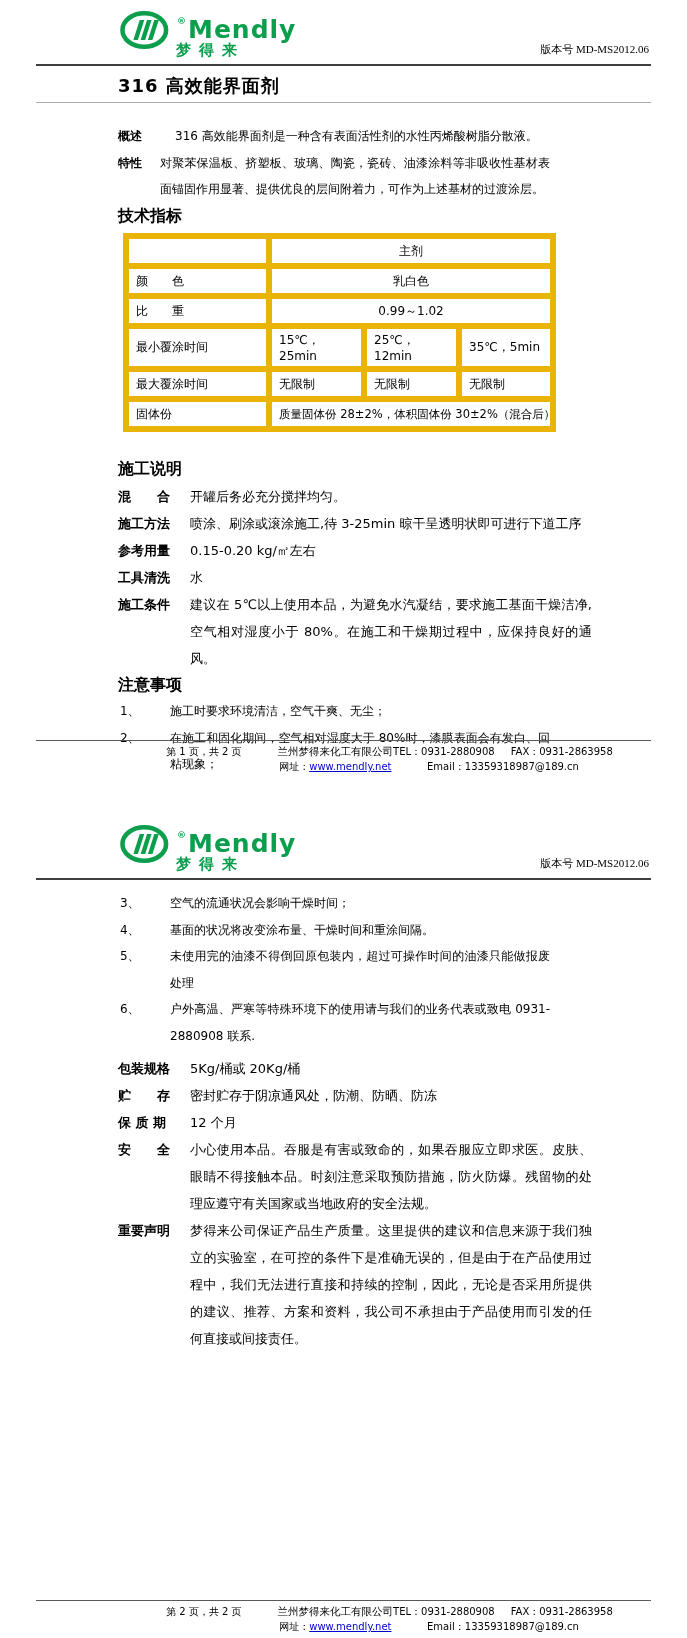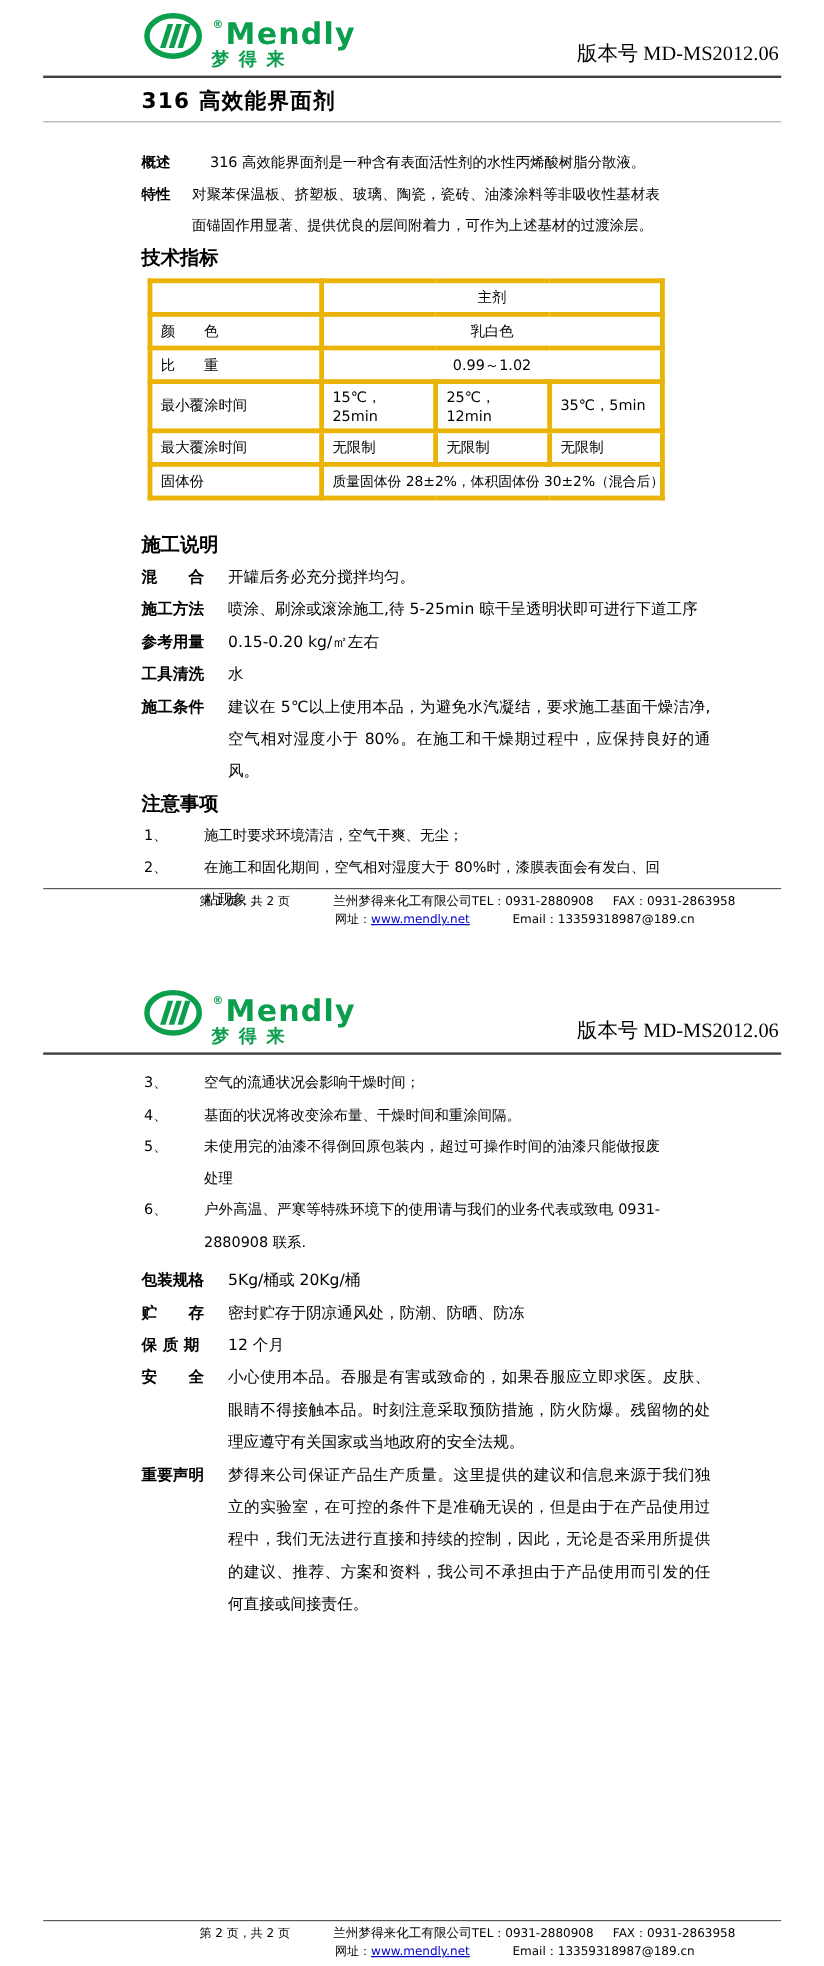--- a/index.html
+++ b/index.html
@@ -9,38 +9,38 @@
   #page-1{height:778px;padding-top:10px;}
   #page-2{height:860px;padding-top:46px;}
 
   
   .doc-header{display:flex;justify-content:space-between;align-items:flex-end;padding:0 38px 5px 118px;}
   .logo{display:flex;align-items:flex-start;justify-content:space-between;}
   .logo-icon{width:58px;height:40px;flex-shrink:0;}
   .reg{color:#0a9e4d;font-size:9px;font-weight:bold;vertical-align:14px;margin:0 1px;}
   .logo-name{font-size:25px;font-weight:bold;color:#0a9e4d;line-height:22px;letter-spacing:1px;}
   .logo-cn{font-size:15px;font-weight:bold;color:#0a9e4d;letter-spacing:8px;line-height:18px;}
-  .version{font-size:17px;font-family:"Liberation Serif",serif;padding-bottom:2px;white-space:nowrap;}
+  .version{font-size:11px;font-family:"Liberation Serif",serif;padding-bottom:2px;white-space:nowrap;}
   .rule-dark{border:none;border-top:2px solid #3f3f3f;margin:0 36px;}
   .rule-light{border:none;border-top:1px solid #ababab;margin:3px 36px 0;}
 
   
   .title{font-size:18px;font-weight:bold;margin:7px 137px 0 118px;line-height:26px;letter-spacing:1px;}
 
   
   .para-row{display:flex;padding:0 137px 0 118px;font-size:12px;line-height:26.5px;}
   .mt20{margin-top:20px;gap:15px;}
   .para-label{width:42px;font-weight:bold;flex-shrink:0;}
   .para-text{flex:1;text-align:justify;}
   .section-heading{font-size:16px;font-weight:bold;margin:0 137px 0 118px;line-height:26.5px;}
   .mt24{margin-top:24px;}
 
   
   table.tech{border-collapse:collapse;margin:4px 0 0 123px;width:427px;font-size:12px;table-layout:fixed;}
-  table.tech td{border:4px solid #eab308;padding:3px 7px;height:18px;overflow:hidden;}
+  table.tech td{border:6px solid #eab308;padding:3px 7px;height:18px;overflow:hidden;}
   table.tech td.center{text-align:center;}
   table.tech td.nowrap{white-space:nowrap;font-size:11.5px;}
   col.c0{width:143px;}col.c1{width:95px;}col.c2{width:95px;}col.c3{width:94px;}
 
   
   .spec-row{display:flex;padding:0 95px 0 118px;font-size:13px;line-height:27px;}
   .spec-label{width:72px;font-weight:bold;flex-shrink:0;}
   .spec-text{flex:1;text-align:justify;}
 
   
@@ -141,21 +141,21 @@
       </table>
 
     <div class="section-heading mt24">施工说明</div>
 
     <div class="spec-row">
       <div class="spec-label">混　　合</div>
       <div class="spec-text">开罐后务必充分搅拌均匀。</div>
     </div>
     <div class="spec-row">
       <div class="spec-label">施工方法</div>
-      <div class="spec-text">喷涂、刷涂或滚涂施工,待 5-25min 晾干呈透明状即可进行下道工序</div>
+      <div class="spec-text">喷涂、刷涂或滚涂施工,待 3-25min 晾干呈透明状即可进行下道工序</div>
     </div>
     <div class="spec-row">
       <div class="spec-label">参考用量</div>
       <div class="spec-text">0.15-0.20 kg/㎡左右</div>
     </div>
     <div class="spec-row">
       <div class="spec-label">工具清洗</div>
       <div class="spec-text">水</div>
     </div>
     <div class="spec-row">

